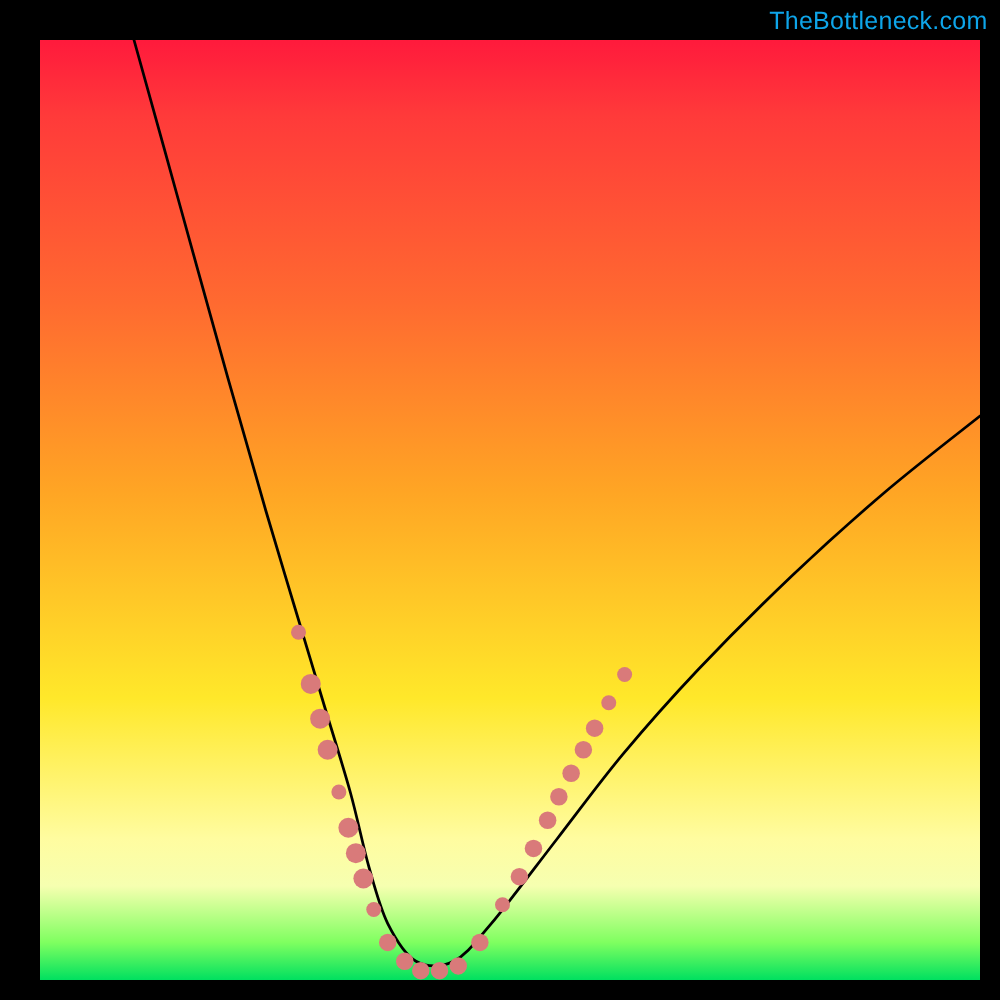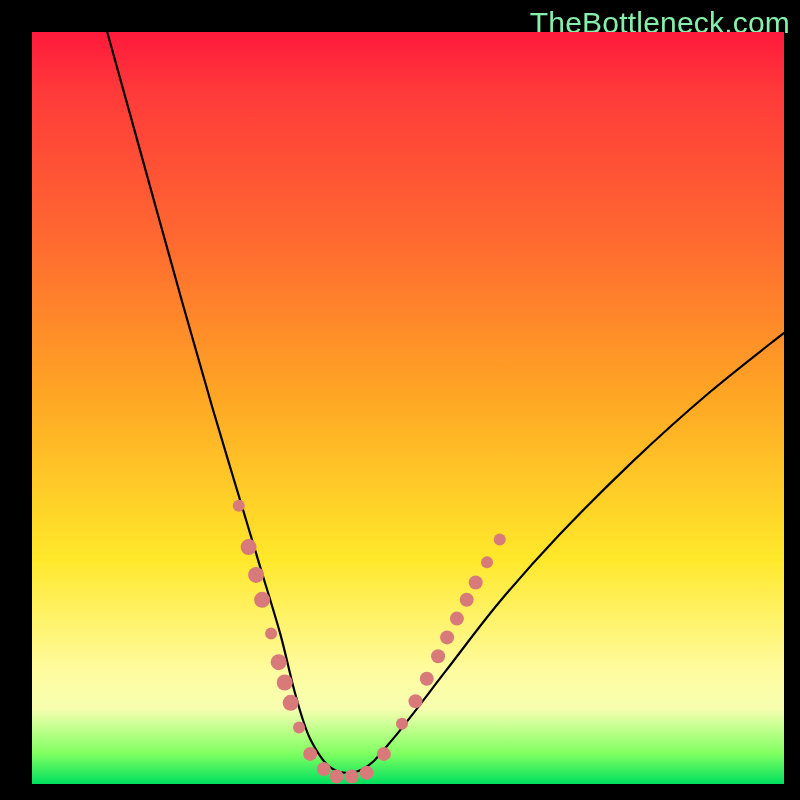--- a/index.html
+++ b/index.html
@@ -36,22 +36,22 @@
       #fffca0 85%,
       #f6ffb0 90%,
       #7fff60 96%,
       #00e060 100%
     );
   }
   .watermark {
     position: absolute;
     top: 6px;
     right: 10px;
-    color: #86efac;
-    font-size: 30px;
+    color: #0ea5e9;
+    font-size: 20px;
     font-weight: 500;
     letter-spacing: 0.2px;
     user-select: none;
   }
   svg.curve {
     position: absolute;
     left: 0;
     top: 0;
     width: 752px;
     height: 752px;

